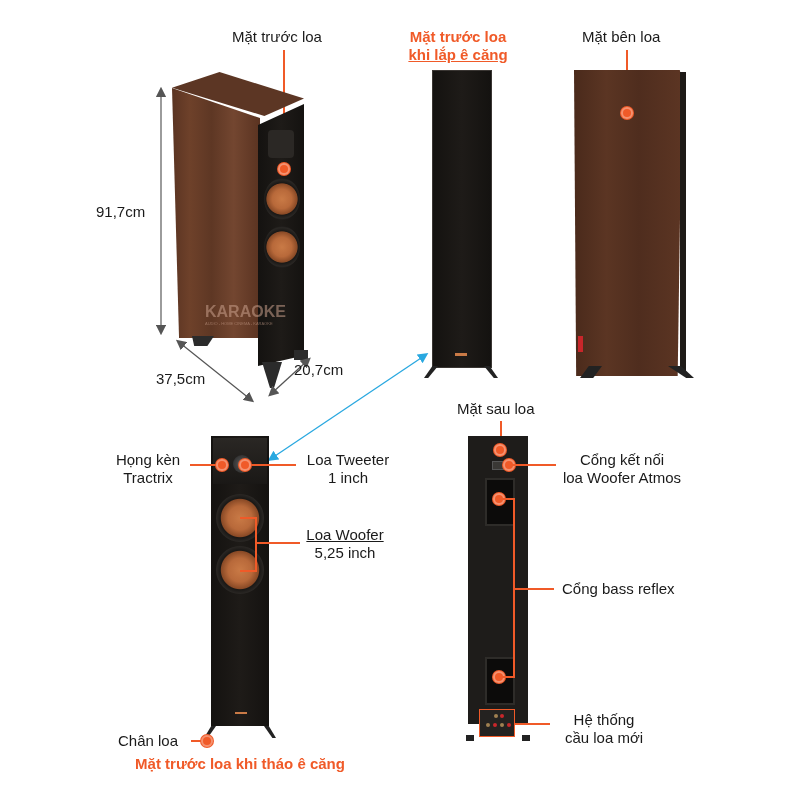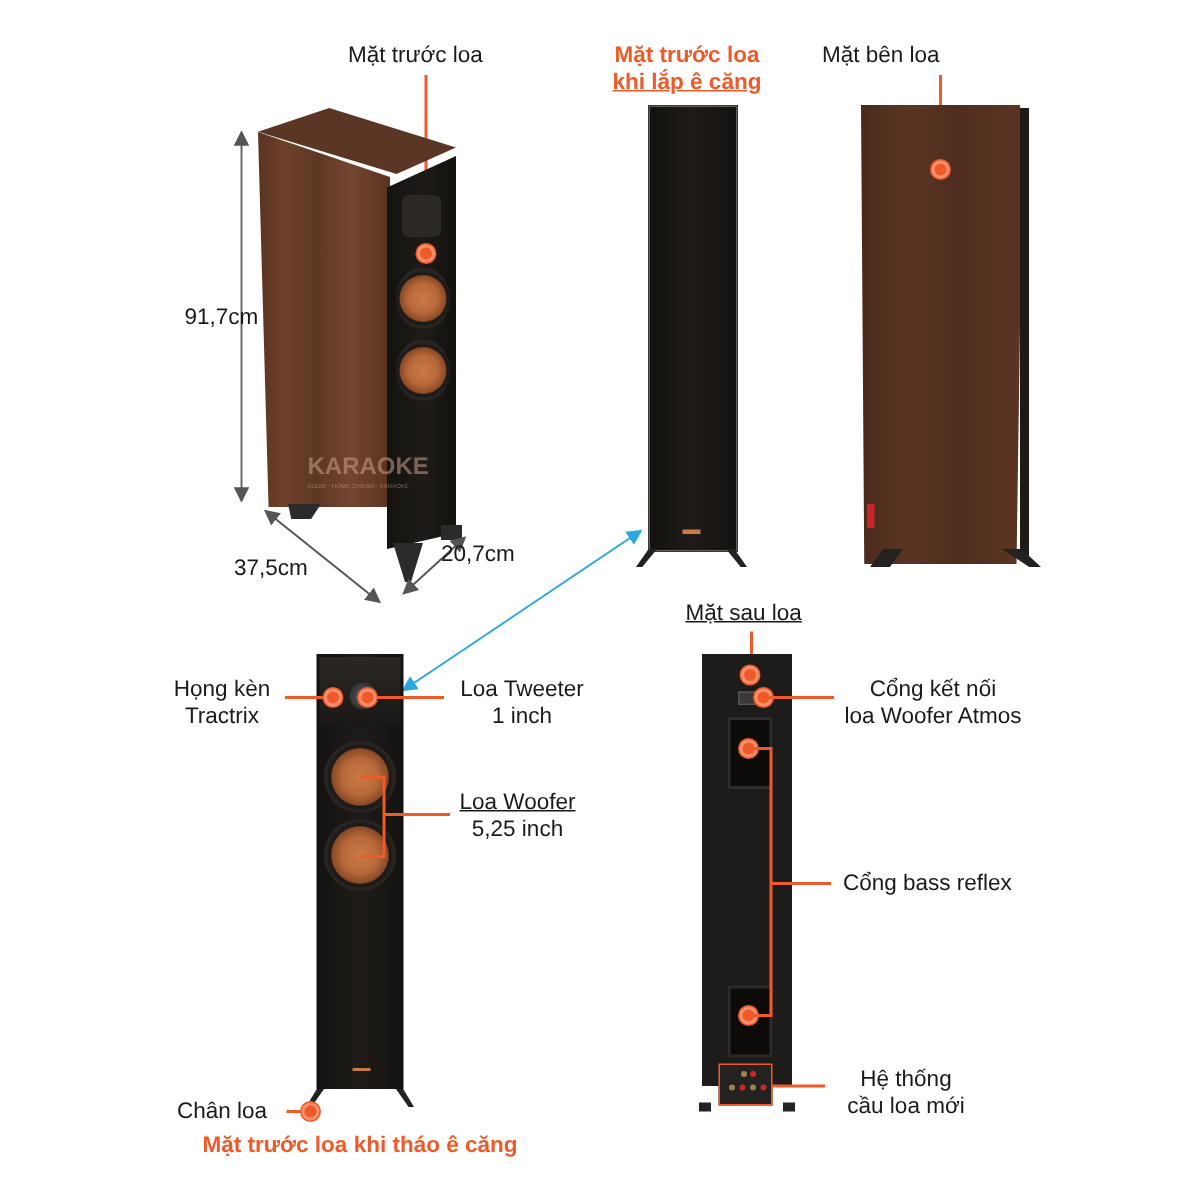--- a/index.html
+++ b/index.html
@@ -50,36 +50,36 @@
       </marker>
       <marker id="ahb" markerWidth="8" markerHeight="8" refX="4" refY="4" orient="auto-start-reverse">
         <path d="M0,0 L8,4 L0,8 z" fill="#29a8e0"></path>
       </marker>
     </defs>
     <line x1="161" y1="92" x2="161" y2="330" stroke="#666" stroke-width="1.3" marker-start="url(#ah)" marker-end="url(#ah)"></line>
     <line x1="180" y1="343" x2="250" y2="399" stroke="#555" stroke-width="1.3" marker-start="url(#ah)" marker-end="url(#ah)"></line>
     <line x1="272" y1="393" x2="307" y2="361" stroke="#555" stroke-width="1.3" marker-start="url(#ah)" marker-end="url(#ah)"></line>
     <line x1="424" y1="356" x2="272" y2="458" stroke="#29a8e0" stroke-width="1.3" marker-start="url(#ahb)" marker-end="url(#ahb)"></line>
   </svg>
-  <div class="label" style="left:96px; top:203px;margin-left:27px;">91,7cm</div>
+  <div class="label" style="left:96px; top:203px;">91,7cm</div>
   <div class="label" style="left:156px; top:370px;">37,5cm</div>
   <div class="label" style="left:294px; top:361px;">20,7cm</div>
 </div>
 
 <div>
   <div class="title-orange" style="left:396px; top:28px; width:124px;">Mặt trước loa</div>
   <div class="title-orange" style="left:396px; top:46px; width:124px;text-decoration:underline;">khi lắp ê căng</div>
   <div class="abs black" style="left:432px; top:70px; width:58px; height:296px; border:1px solid #3a3633;"></div>
   <div class="abs" style="left:455px; top:353px; width:12px; height:3px; background:#c97a46;"></div>
   <div class="abs" style="left:424px; top:366px; width:14px; height:12px; background:#222; clip-path:polygon(60% 0,100% 0,30% 100%,0 100%);"></div>
   <div class="abs" style="left:484px; top:366px; width:14px; height:12px; background:#222; clip-path:polygon(0 0,40% 0,100% 100%,70% 100%);"></div>
 </div>
 
 <div>
-  <div class="label" style="left:548px; top:28px;">Mặt bên loa</div>
+  <div class="label" style="left:582px; top:28px;">Mặt bên loa</div>
   <div class="line-o" style="left:626px; top:50px; width:2px; height:62px;"></div>
   <div class="abs wood-dark" style="left:574px; top:70px; width:108px; height:306px; clip-path:polygon(0 0,98% 0,100% 4%,96% 100%,2% 100%);"></div>
   <div class="abs" style="left:680px; top:72px; width:6px; height:300px; background:#1e1a17;"></div>
   <div class="marker" style="left:623px; top:109px;"></div>
   <div class="abs" style="left:578px; top:336px; width:5px; height:16px; background:#c8262a;"></div>
   <div class="abs" style="left:580px; top:366px; width:22px; height:12px; background:#222; clip-path:polygon(40% 0,100% 0,60% 100%,0 100%);"></div>
   <div class="abs" style="left:668px; top:366px; width:26px; height:12px; background:#222; clip-path:polygon(0 0,50% 0,100% 100%,70% 100%);"></div>
 </div>
 
 <div>
@@ -107,21 +107,21 @@
   <div class="label center" style="left:110px; top:469px; width:76px;">Tractrix</div>
   <div class="label center" style="left:300px; top:451px; width:96px;">Loa Tweeter</div>
   <div class="label center" style="left:300px; top:469px; width:96px;">1 inch</div>
   <div class="label center" style="left:300px; top:526px; width:90px;text-decoration:underline;">Loa Woofer</div>
   <div class="label center" style="left:300px; top:544px; width:90px;">5,25 inch</div>
   <div class="label" style="left:118px; top:732px;">Chân loa</div>
   <div class="title-orange" style="left:120px; top:755px; width:240px;">Mặt trước loa khi tháo ê căng</div>
 </div>
 
 <div>
-  <div class="label" style="left:457px; top:400px;text-decoration:underline;">Mặt sau loa</div>
+  <div class="label" style="left:457px; top:400px;">Mặt sau loa</div>
   <div class="line-o" style="left:500px; top:421px; width:2px; height:28px;"></div>
   <div class="abs black" style="left:468px; top:436px; width:60px; height:288px; background:#1e1c1a;"></div>
   <div class="marker" style="left:496px; top:446px;"></div>
   <div class="abs" style="left:492px; top:461px; width:14px; height:7px; background:#3a3835; border:1px solid #555;"></div>
   <div class="marker" style="left:505px; top:461px;"></div>
   <div class="line-o" style="left:512px; top:464px; width:44px; height:2px;"></div>
 
   <div class="abs" style="left:485px; top:478px; width:26px; height:44px; background:#0c0b0a; border:2px solid #2e2c29;"></div>
   <div class="marker" style="left:495px; top:495px;"></div>
   <div class="abs" style="left:485px; top:657px; width:26px; height:44px; background:#0c0b0a; border:2px solid #2e2c29;"></div>

